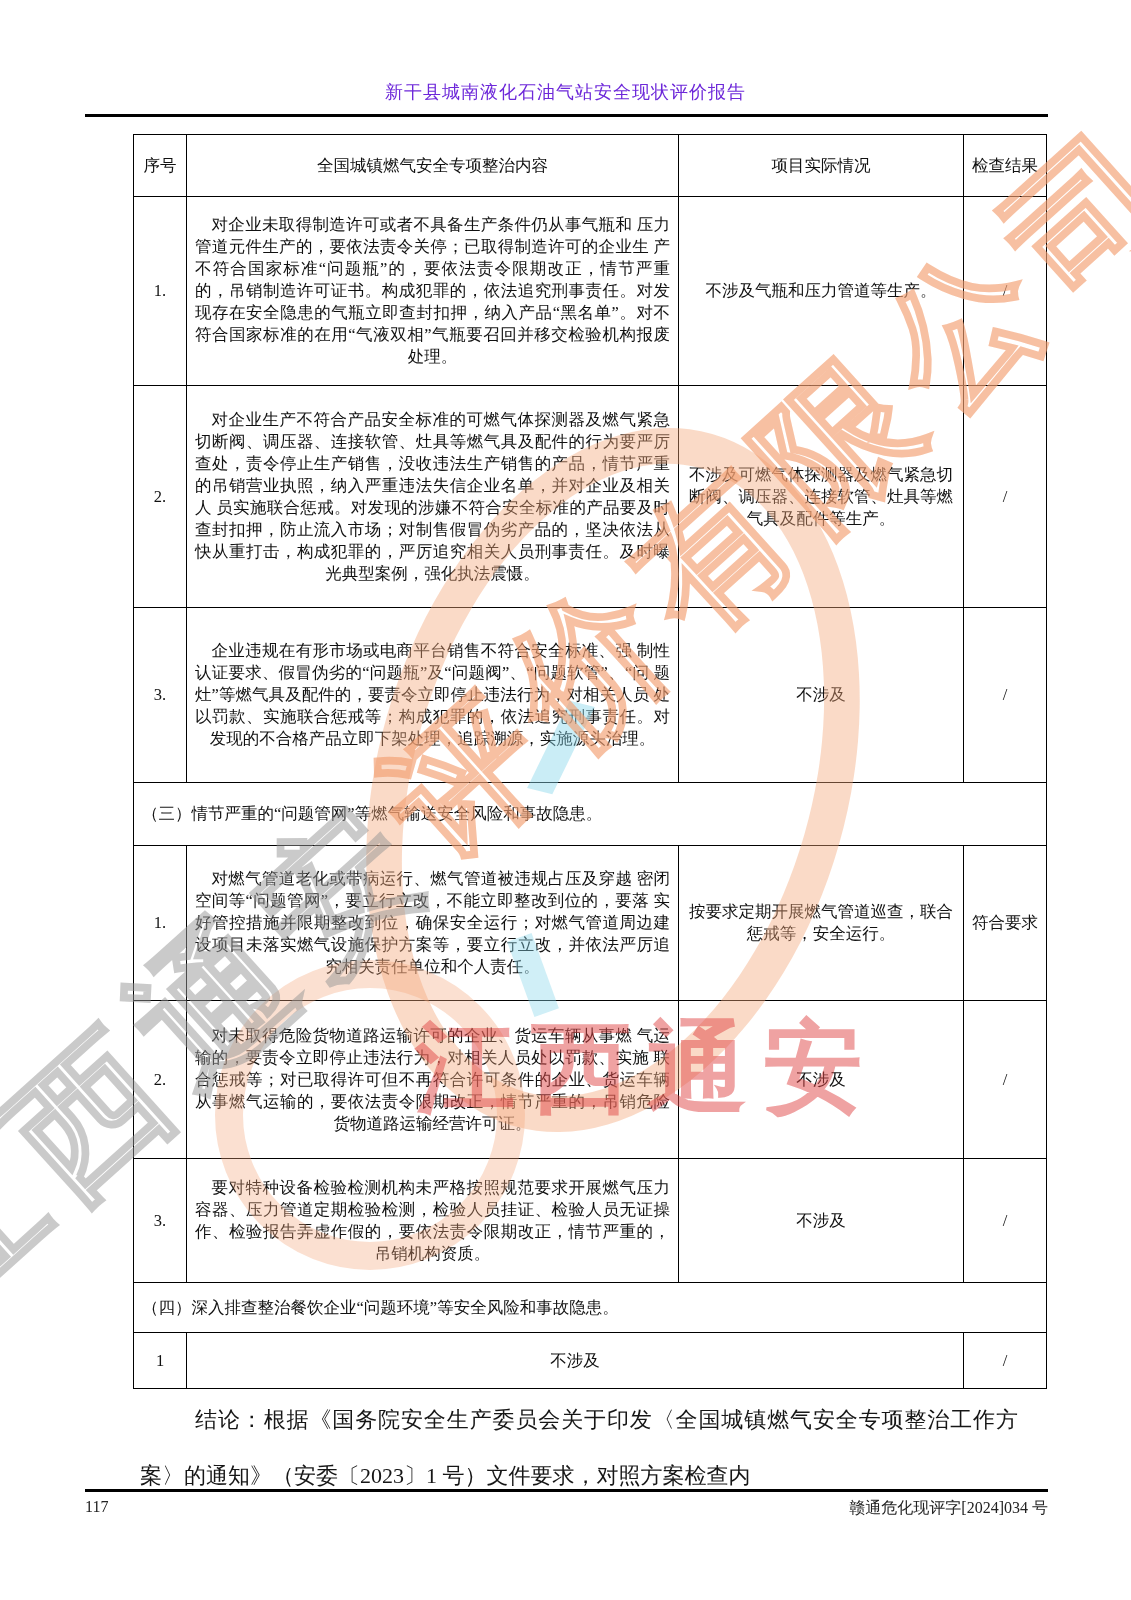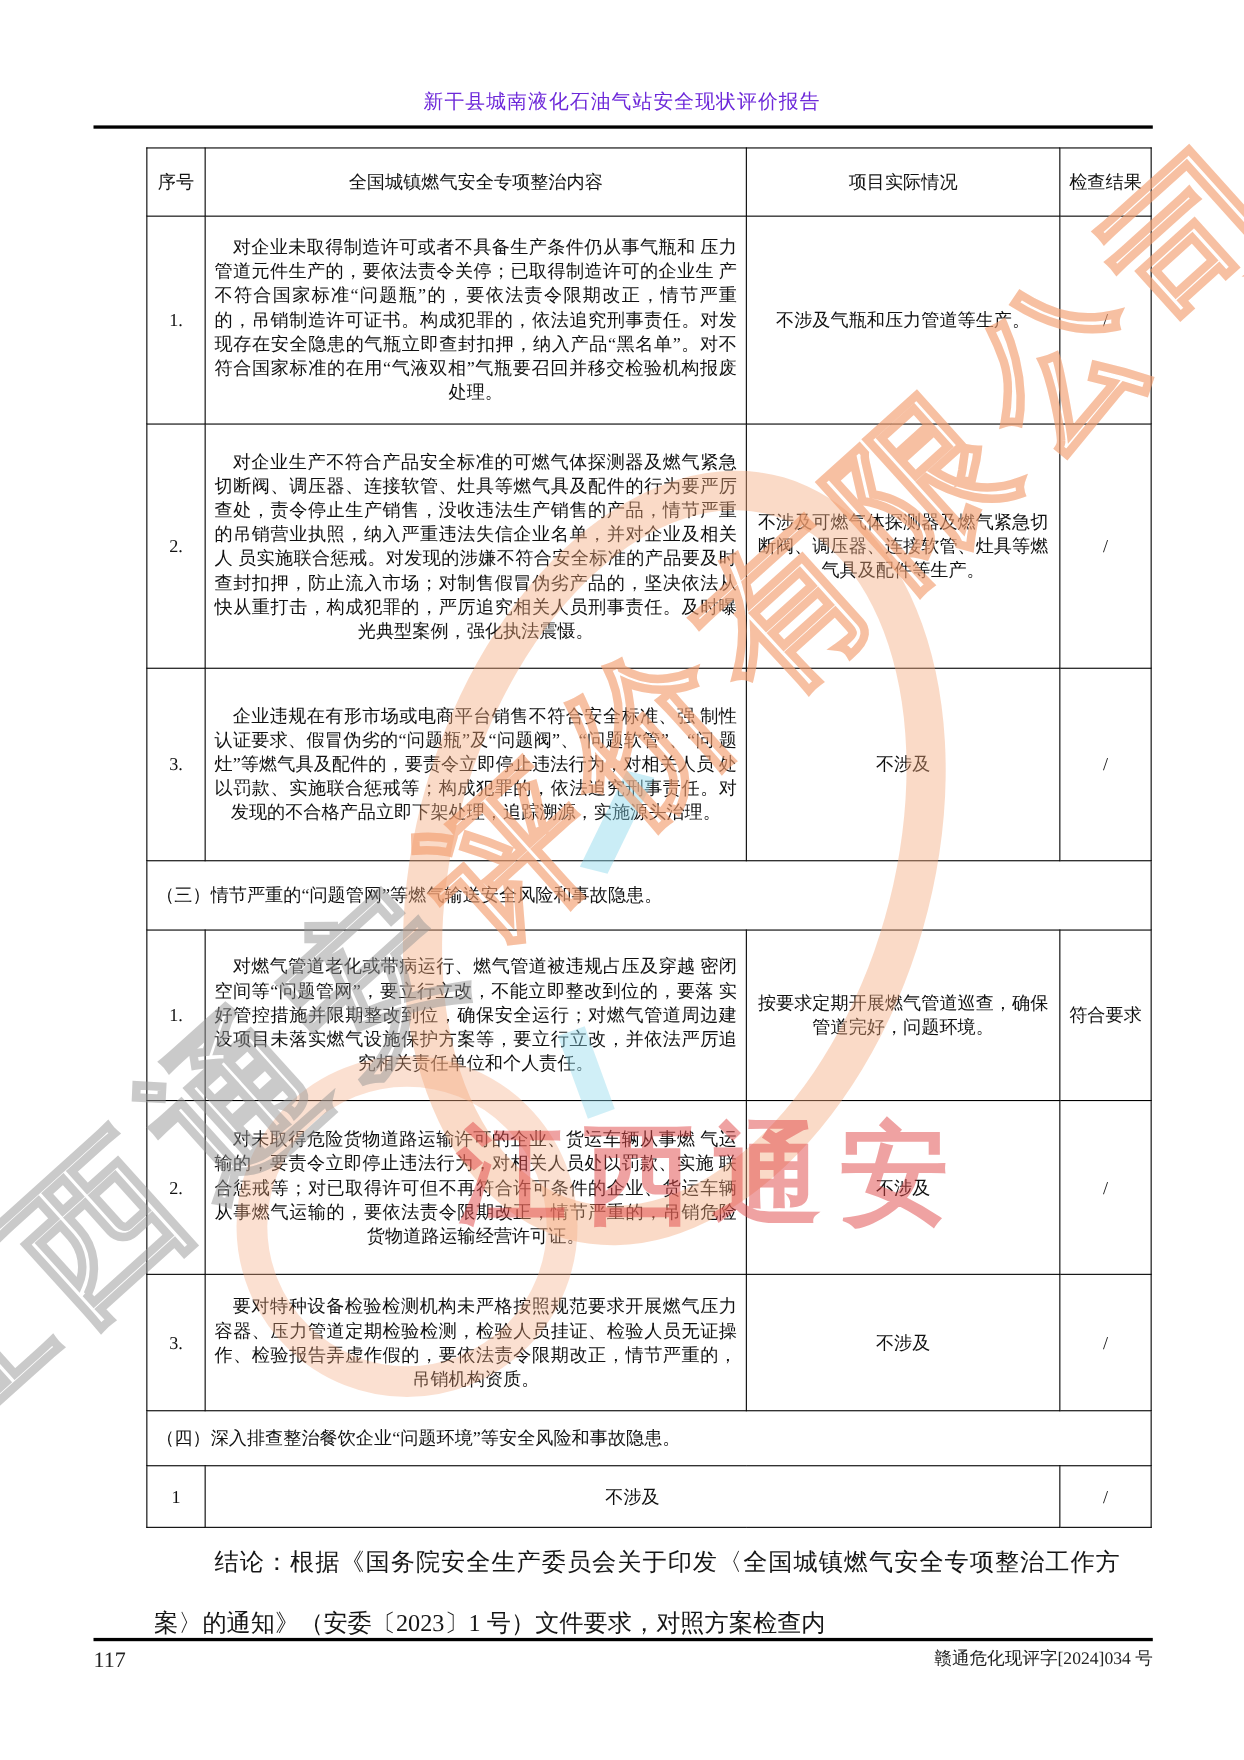--- a/index.html
+++ b/index.html
@@ -79,21 +79,21 @@
   .footer-rule {
     position:absolute; top:1489px; left:85px; width:963px; height:3px;
     background:#000;
   }
   .footer {
     position:absolute; top:1498px; left:85px; width:963px;
     display:flex; align-items:flex-start;
     font-size:16px; color:#222;
   }
   .footer .f-left  { flex:1; text-align:left; }
-  .footer .f-page  { flex:0 0 auto; text-align:center; font-size:20px; }
+  .footer .f-page  { flex:0 0 auto; text-align:center; font-size:16px; }
   .footer .f-right { flex:1; text-align:right; }
 
   
   .watermark { position:absolute; inset:0; pointer-events:none; z-index:6; }
   .wm-ellipse-big {
     position:absolute; left:378px; top:420px; width:470px; height:720px;
     border:36px solid rgba(243,166,122,0.42);
     border-radius:50%;
     transform:rotate(16deg);
   }
@@ -170,21 +170,21 @@
         <td class="cell-result">/</td>
       </tr>
 
       <tr class="sec-3">
         <td class="section-cell" colspan="4">（三）情节严重的“问题管网”等燃气输送安全风险和事故隐患。</td>
       </tr>
 
       <tr class="row-4">
         <td class="cell-no">1.</td>
         <td class="cell-content">对燃气管道老化或带病运行、燃气管道被违规占压及穿越 密闭空间等“问题管网”，要立行立改，不能立即整改到位的，要落 实好管控措施并限期整改到位，确保安全运行；对燃气管道周边建 设项目未落实燃气设施保护方案等，要立行立改，并依法严厉追究相关责任单位和个人责任。</td>
-        <td class="cell-situation">按要求定期开展燃气管道巡查，确保管道完好，问题环境。</td>
+        <td class="cell-situation">按要求定期开展燃气管道巡查，联合惩戒等，安全运行。</td>
         <td class="cell-result">符合要求</td>
       </tr>
 
       <tr class="row-5">
         <td class="cell-no">2.</td>
         <td class="cell-content">对未取得危险货物道路运输许可的企业、货运车辆从事燃 气运输的，要责令立即停止违法行为，对相关人员处以罚款、实施 联合惩戒等；对已取得许可但不再符合许可条件的企业、货运车辆 从事燃气运输的，要依法责令限期改正，情节严重的，吊销危险货物道路运输经营许可证。</td>
         <td class="cell-situation">不涉及</td>
         <td class="cell-result">/</td>
       </tr>
 

